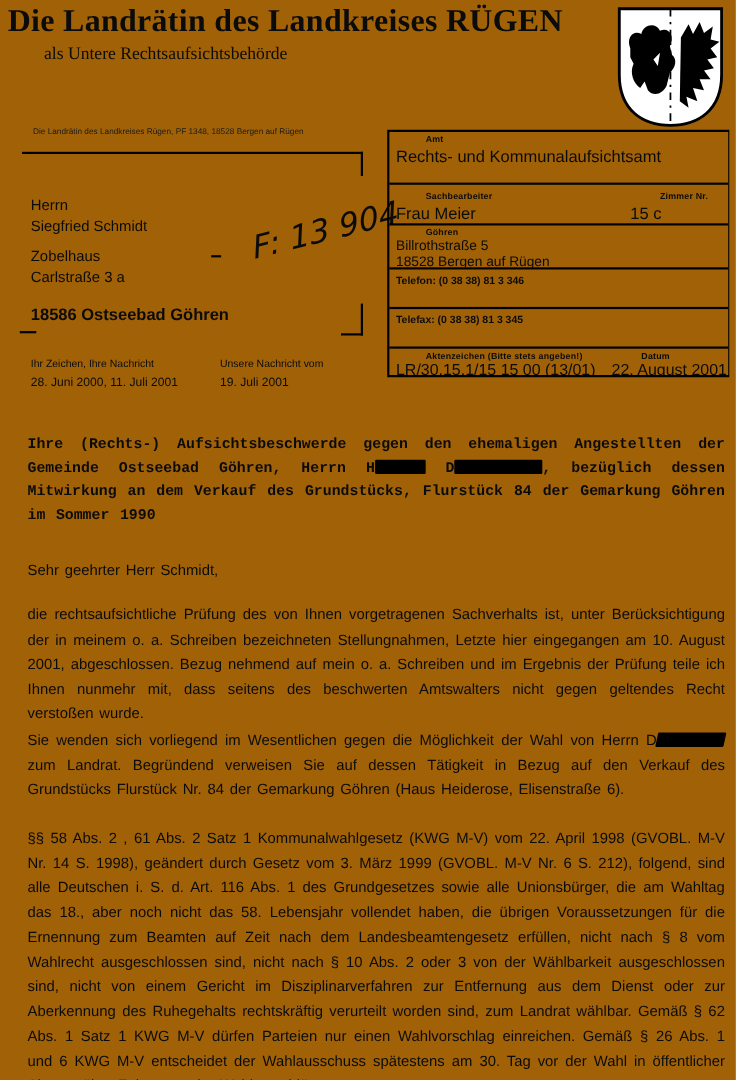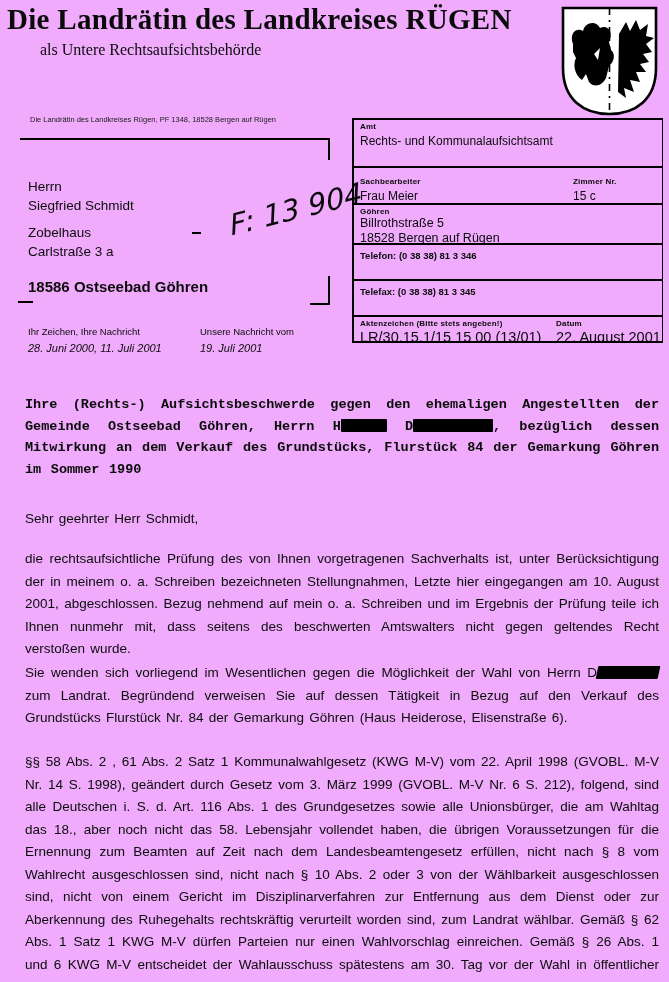--- a/index.html
+++ b/index.html
@@ -1,18 +1,18 @@
 <!DOCTYPE html>
 <html><head>
 <meta charset="utf-8">
 <style>
   html,body { margin:0; padding:0; background:#e8e8e8; }
   .page {
     position:relative; width:669px; height:982px; margin:0 auto;
-    background:#f0abfc; color:#0b0b0b; overflow:hidden;
+    background:#a16207; color:#0b0b0b; overflow:hidden;
     font-family:"Liberation Sans","DejaVu Sans",sans-serif;
   }
   
   .hdr1 { position:absolute; left:7px; top:3px;
     font-family:"Liberation Serif","DejaVu Serif",serif;
     font-weight:bold; font-size:29px; letter-spacing:.3px; white-space:nowrap; }
   .hdr2 { position:absolute; left:7px; top:41px;
     font-family:"Liberation Serif","DejaVu Serif",serif;
     font-weight:normal; font-size:16px; white-space:nowrap;margin-left:33px; }
   .crest { position:absolute; left:556px; top:4px; }
@@ -23,36 +23,36 @@
   .recipient .gap { height:8px; }
   .recipient-city { position:absolute; left:28px; top:278px; font-size:15px; font-weight:bold; }
   .handwriting { position:absolute; left:228px; top:192px;
     font-style:italic; font-size:29px; font-family:"DejaVu Sans",sans-serif;
     transform:rotate(-14deg) skewX(-6deg); white-space:nowrap; }
   
   .infobox { position:absolute; left:352px; top:118px; width:311px;
     border:2px solid #000; border-right-width:1px; box-sizing:border-box; }
   .ib-row { box-sizing:border-box; overflow:hidden; border-top:2px solid #000; }
   .ib-row:first-child { border-top:none; }
-  .ib-lbl { font-size:8px; font-weight:bold; letter-spacing:.2px; padding:2px 0 0 6px; }
-  .ib-val-lg { font-size:12px; padding:3px 0 0 6px; white-space:nowrap; }
+  .ib-lbl { font-size:8px; font-weight:bold; letter-spacing:.2px; padding:2px 0 0 6px;margin-left:27px; }
+  .ib-val-lg { font-size:15px; padding:3px 0 0 6px; white-space:nowrap; }
   .ib-val-md { font-size:12.5px; padding:0 0 0 6px; line-height:15px; }
   .row-amt { height:46px; }
   .row-sach { height:37px; display:flex;align-items:flex-end; }
   .row-sach .c1 { flex:1; }
   .row-sach .c2 { width:95px; }
   .row-geb { height:40px; }
   .row-tel { height:36px; font-size:9.5px; font-weight:bold; padding:5px 0 0 6px; box-sizing:border-box; }
   .row-akt { height:26px; display:flex; }
   .row-akt .c1 { flex:1; }
   .row-akt .c2 { width:112px; }
   .row-akt .ib-val-lg { font-size:14.5px; padding-top:1px; }
   
   .ref { position:absolute; font-size:9.5px; }
-  .ref .val { font-size:11px; margin-top:5px; white-space:nowrap;font-style:italic; }
+  .ref .val { font-size:11px; margin-top:5px; white-space:nowrap; }
   
   .para { position:absolute; left:25px; width:634px; font-size:13.5px;
     line-height:22.5px; text-align:justify; word-spacing:1.5px; }
   .subject { top:394px; font-weight:bold; line-height:21.5px;font-family:Liberation Mono, monospace; }
   .salutation { top:508px; text-align:left; }
   .p1 { top:548px; }
   .p2 { top:662px; }
   .p3 { top:751px; }
   .redact { display:inline-block; background:#000; height:13px;
     vertical-align:-2px; border-radius:1px; }

